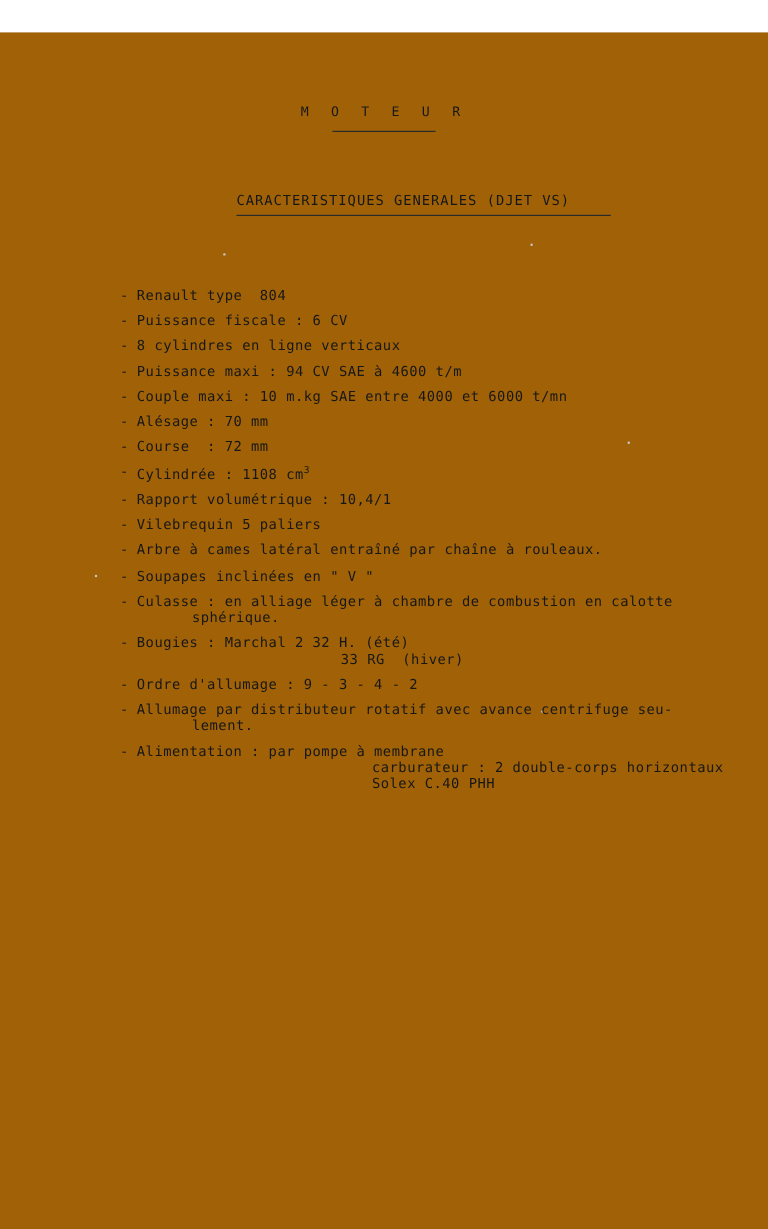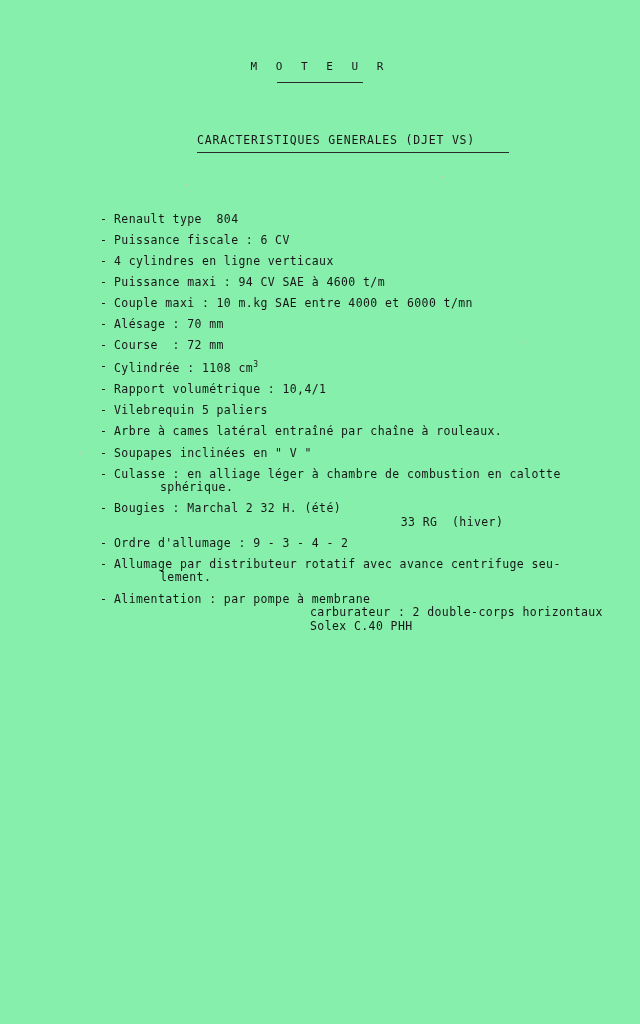--- a/index.html
+++ b/index.html
@@ -11,21 +11,22 @@
     width: 640px;
     height: 1024px;
     position: relative;
     font-family: "DejaVu Sans Mono", "Liberation Mono", monospace;
     color: #1b1b1b;
     overflow: hidden;
   }
   .page {
     position: absolute;
     inset: 0;
-    background: #86efac;
+    background: #a16207;
+    margin-top: 27px;
   }
   
   .speckle {
     position: absolute;
     width: 2px;
     height: 2px;
     background: #c9c9c9;
     border-radius: 50%;
     pointer-events: none;
   }
@@ -96,21 +97,20 @@
   }
   .spec-cont {
     display: block;
     padding-left: 52px;
   }
   .spec-cont.indent-small {
     padding-left: 46px;
   }
   .spec-cont.indent-large {
     padding-left: 170px;
-    text-align: center;
   }
   .spec-cont.indent-xlarge {
     padding-left: 196px;
   }
 </style>
 </head>
 <body>
 
 <div class="page">
 
@@ -130,21 +130,21 @@
       <div class="spec-item">
         <span class="spec-dash">-</span>
         <span class="spec-body"><span>Renault type  804</span></span>
       </div>
       <div class="spec-item">
         <span class="spec-dash">-</span>
         <span class="spec-body"><span>Puissance fiscale : 6 CV</span></span>
       </div>
       <div class="spec-item">
         <span class="spec-dash">-</span>
-        <span class="spec-body"><span>4 cylindres en ligne verticaux</span></span>
+        <span class="spec-body"><span>8 cylindres en ligne verticaux</span></span>
       </div>
       <div class="spec-item">
         <span class="spec-dash">-</span>
         <span class="spec-body"><span>Puissance maxi : 94 CV SAE à 4600 t/m</span></span>
       </div>
       <div class="spec-item">
         <span class="spec-dash">-</span>
         <span class="spec-body"><span>Couple maxi : 10 m.kg SAE entre 4000 et 6000 t/mn</span></span>
       </div>
       <div class="spec-item">

